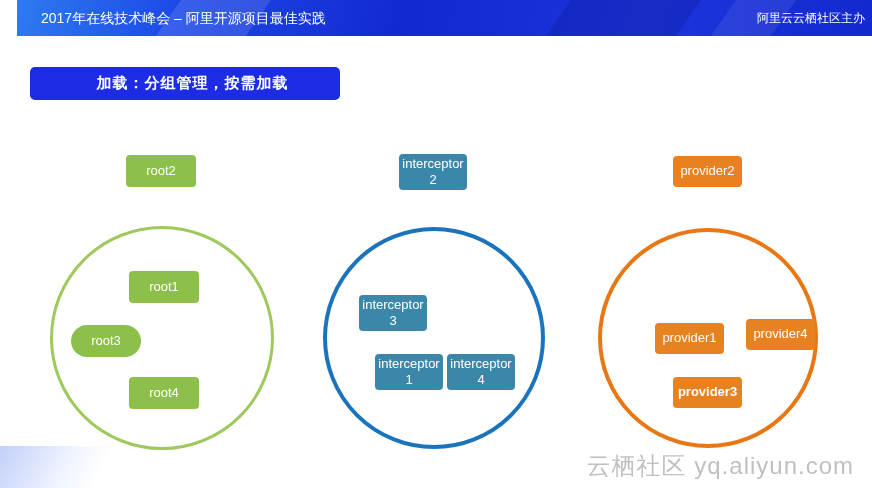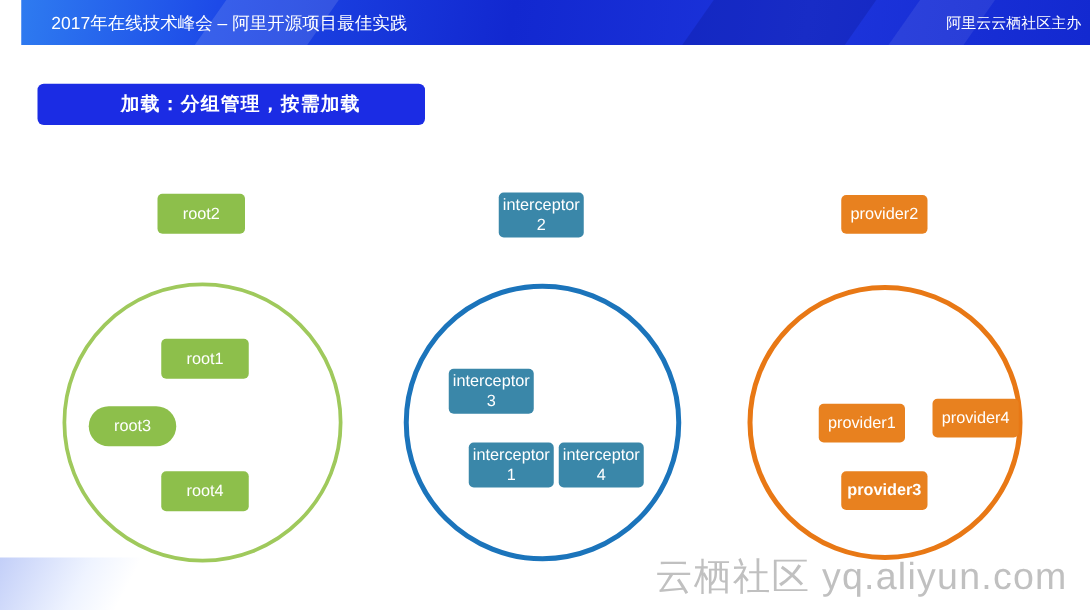--- a/index.html
+++ b/index.html
@@ -50,21 +50,21 @@
   .n-int3  { left:359px; top:295px; }
   .n-int1  { left:375px; top:354px; }
   .n-int4  { left:447px; top:354px; }
   .n-prov2 { left:673px; top:156px; }
   .n-prov1 { left:619px; top:323px;margin-left:36px; }
   .n-prov4 { left:731px; top:319px;margin-left:15px; }
   .n-prov3 { left:673px; top:377px;font-weight:bold; }
   
   .watermark {
     position:absolute; right:18px; bottom:6px;
-    font-size:30px; color:rgba(185,185,185,0.9); letter-spacing:1px;
+    font-size:24px; color:rgba(185,185,185,0.9); letter-spacing:1px;
     white-space:nowrap;
   }
   .corner-deco {
     position:absolute; left:-30px; bottom:-20px; width:160px; height:62px;
     transform:skewX(-35deg);
     background:linear-gradient(80deg, rgba(50,90,230,0.35), rgba(120,160,255,0.12) 55%, transparent 78%);
   }
 </style>
 </head>
 <body>

